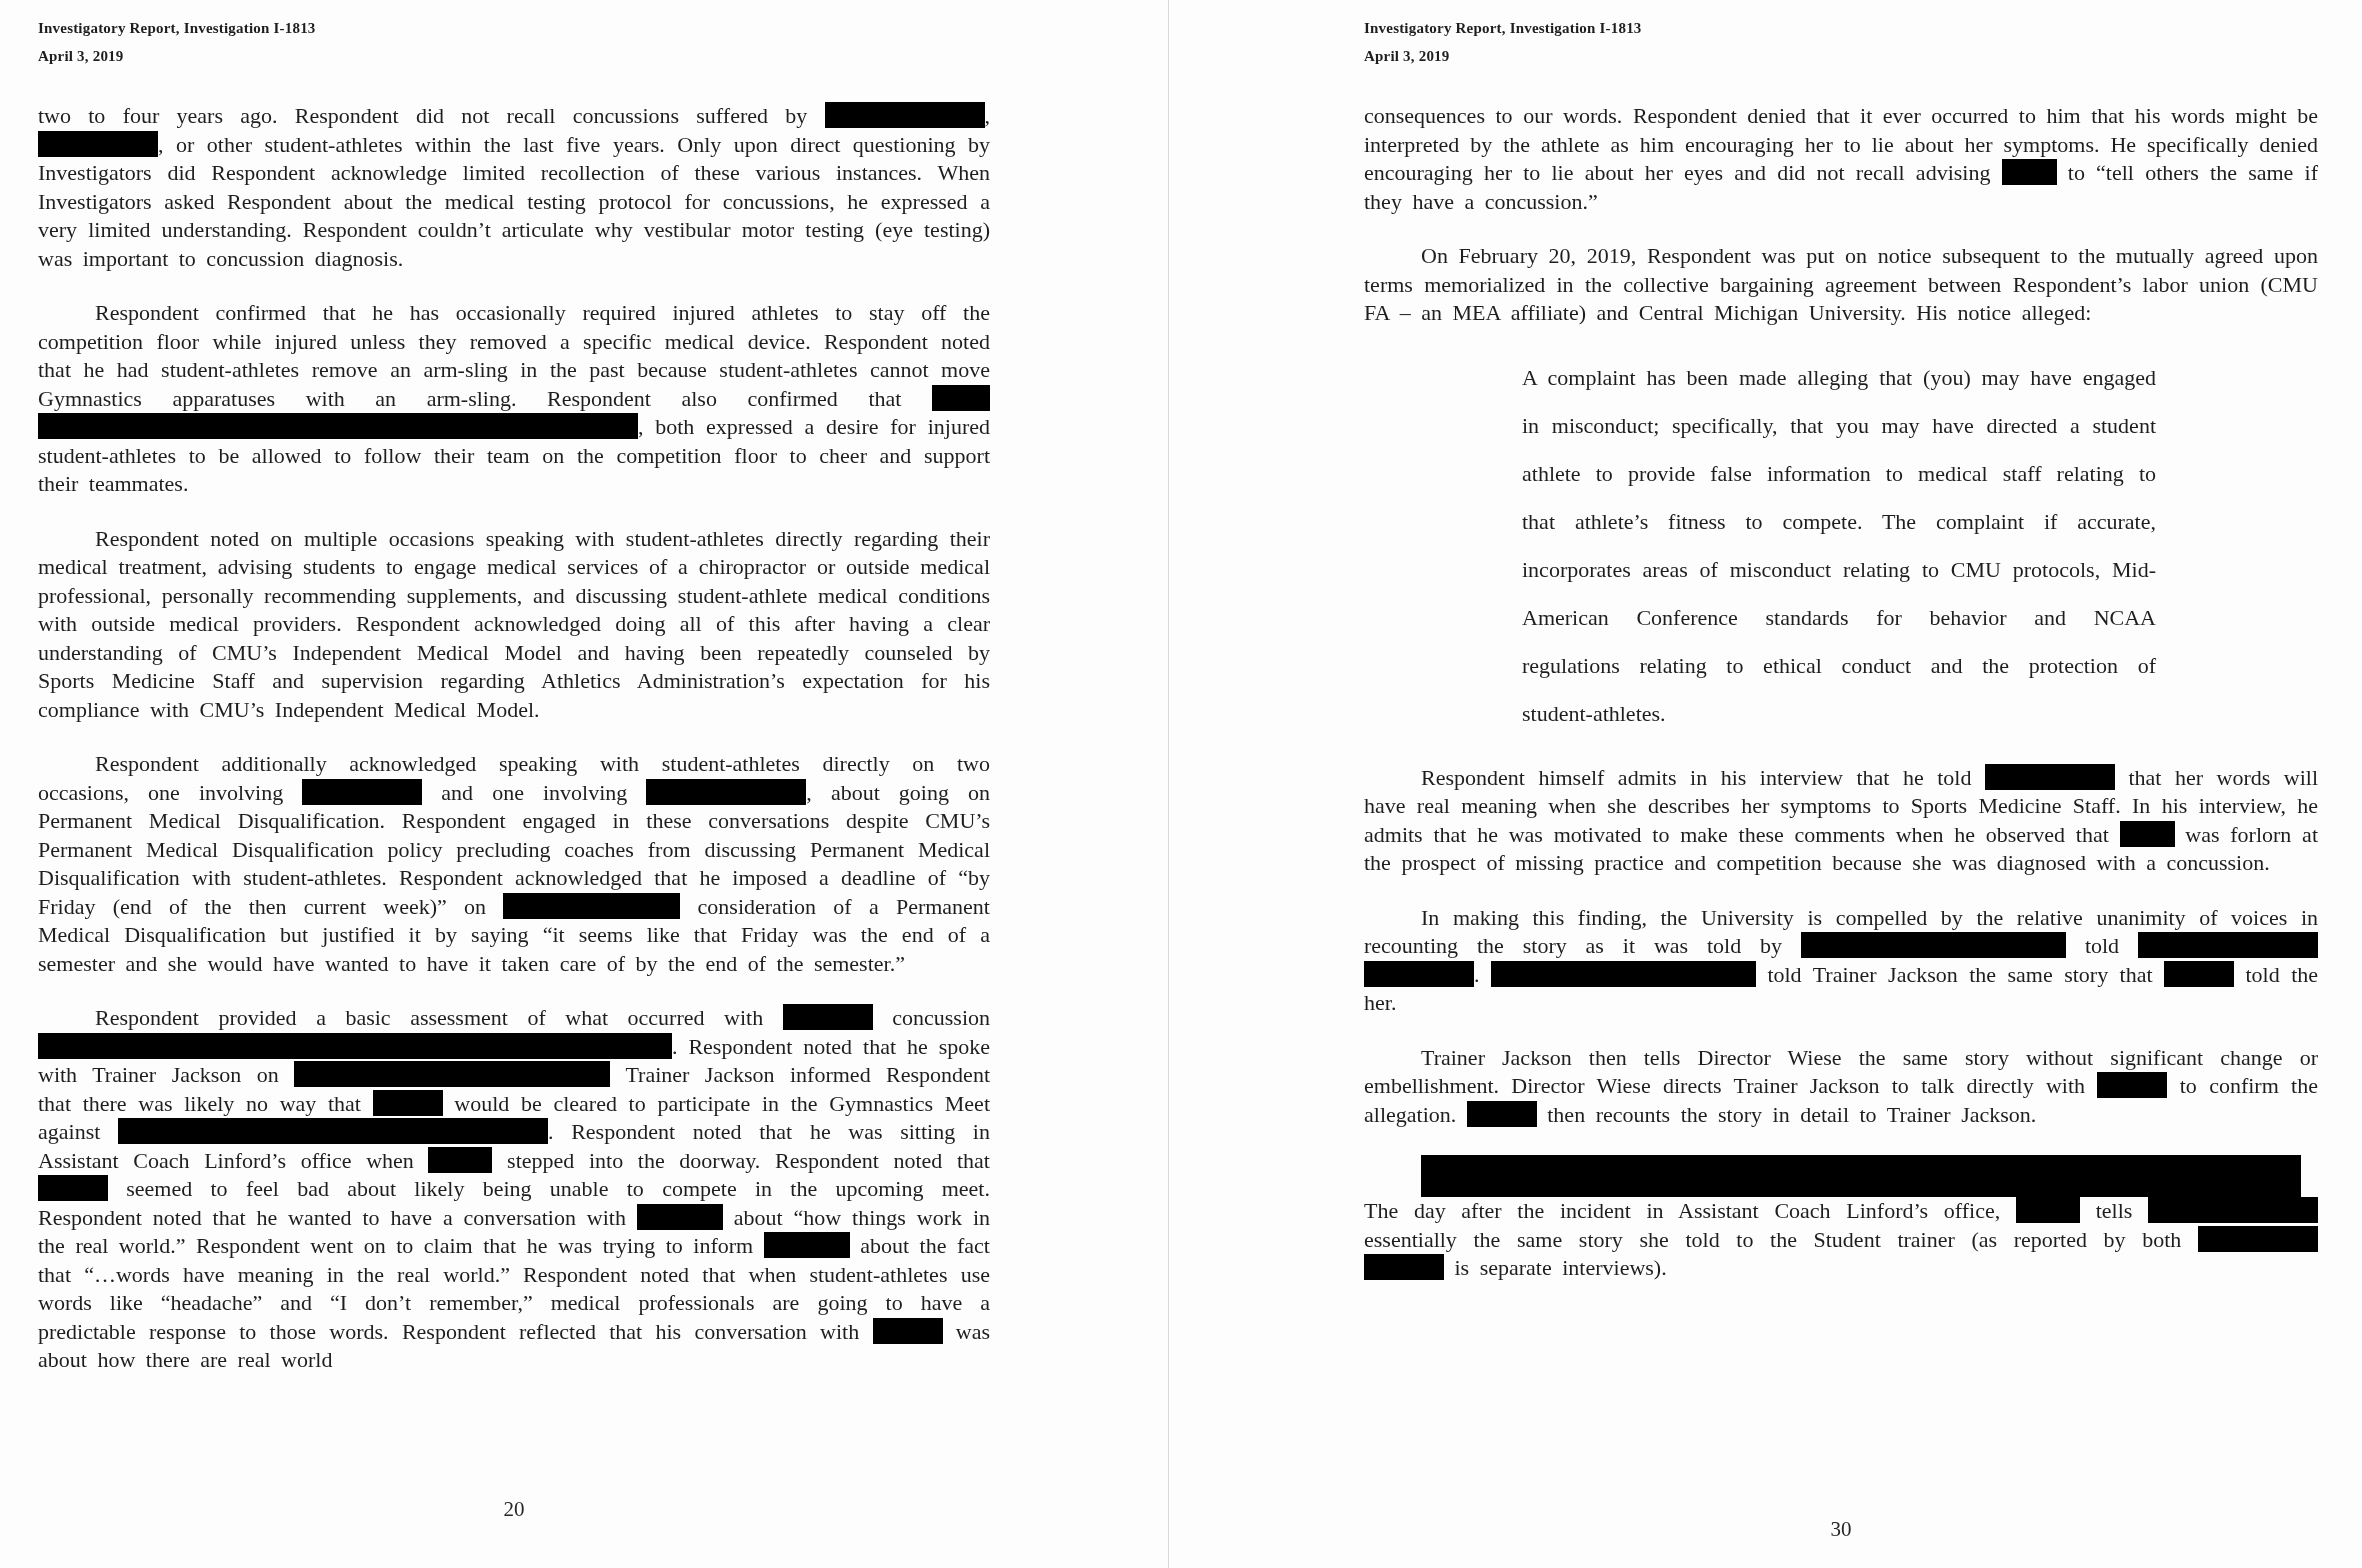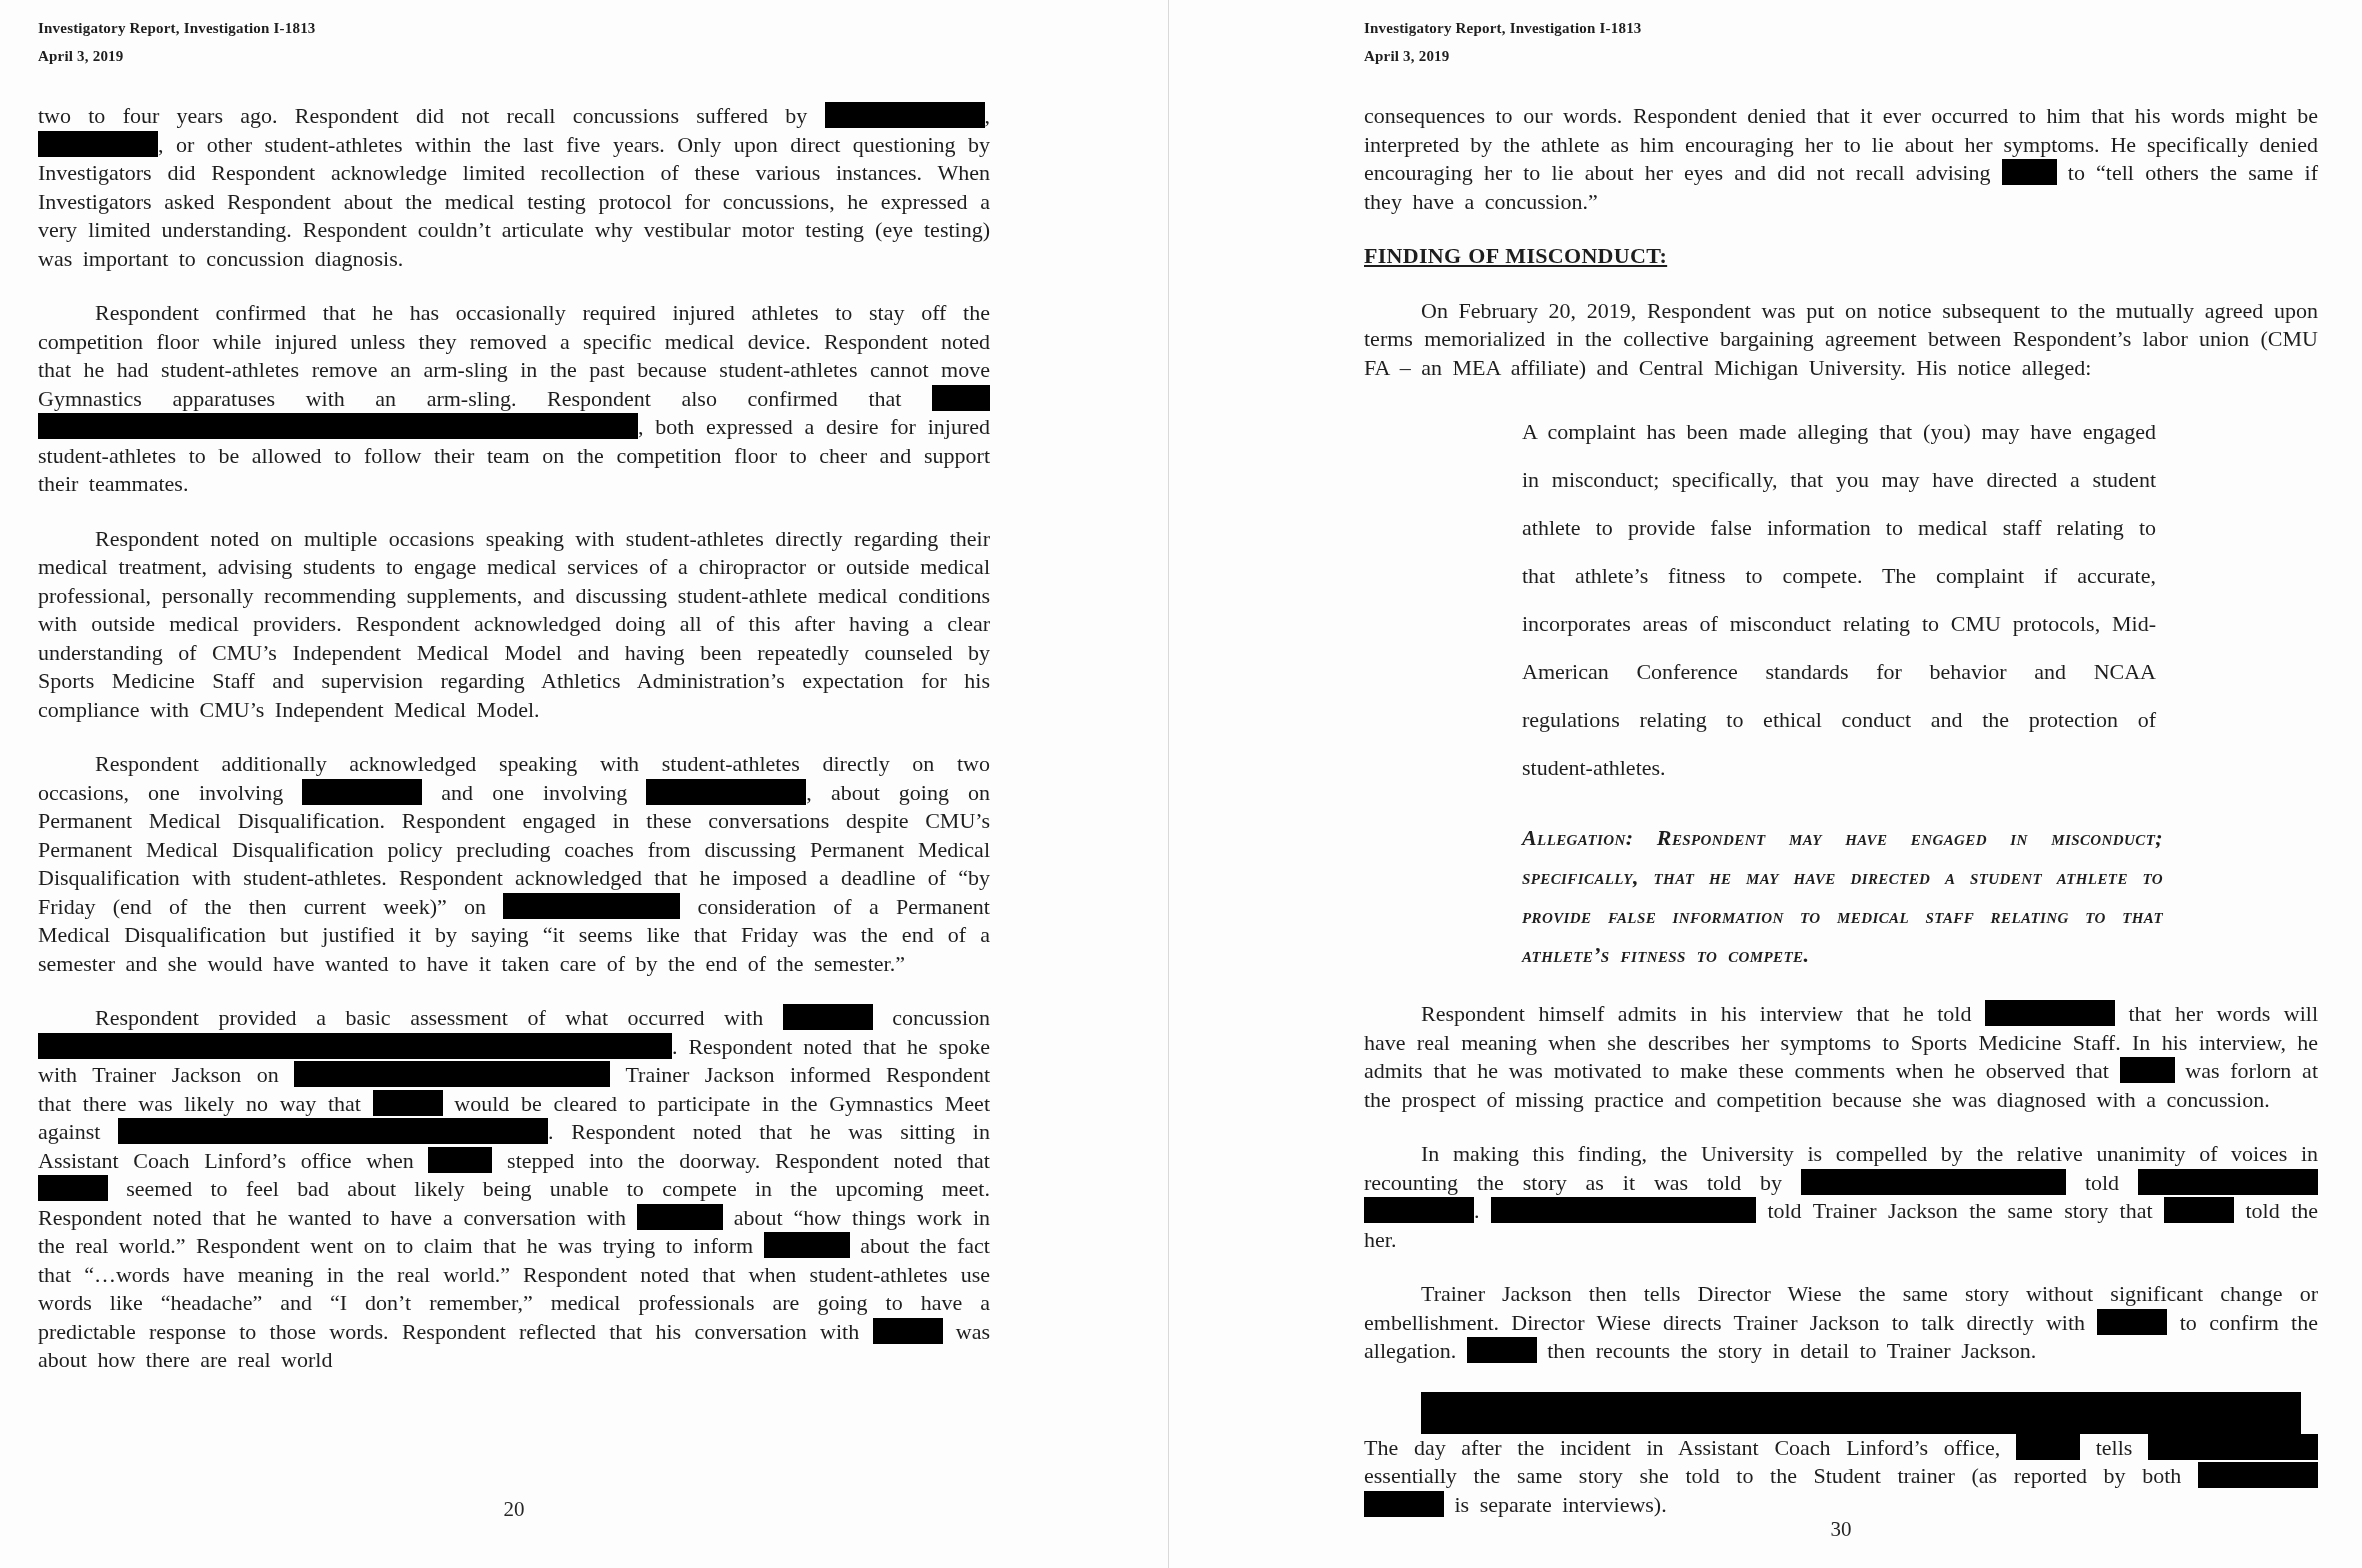--- a/index.html
+++ b/index.html
@@ -97,24 +97,22 @@
   <div class="page-divider"></div>
 
   <div class="page page--right">
     <div class="page-inner--right">
       <div class="doc-header">
         <div>Investigatory Report, Investigation I-1813</div>
         <div>April 3, 2019</div>
       </div>
       <div class="page-body">
           <div class="para body">consequences to our words. Respondent denied that it ever occurred to him that his words might be interpreted by the athlete as him encouraging her to lie about her symptoms. He specifically denied encouraging her to lie about her eyes and did not recall advising <span class="redaction" style="width: 55px;"></span> to “tell others the same if they have a concussion.”</div>
-          <div class="para heading">FINDING OF MISCONDUCT:</div>
           <div class="para body indent">On February 20, 2019, Respondent was put on notice subsequent to the mutually agreed upon terms memorialized in the collective bargaining agreement between Respondent’s labor union (CMU FA – an MEA affiliate) and Central Michigan University. His notice alleged:</div>
           <div class="para blockquote">A complaint has been made alleging that (you) may have engaged in misconduct; specifically, that you may have directed a student athlete to provide false information to medical staff relating to that athlete’s fitness to compete. The complaint if accurate, incorporates areas of misconduct relating to CMU protocols, Mid-American Conference standards for behavior and NCAA regulations relating to ethical conduct and the protection of student-athletes.</div>
-          <div class="para allegation">Allegation: Respondent may have engaged in misconduct; specifically, that he may have directed a student athlete to provide false information to medical staff relating to that athlete’s fitness to compete.</div>
           <div class="para body indent">Respondent himself admits in his interview that he told <span class="redaction" style="width: 130px;"></span> that her words will have real meaning when she describes her symptoms to Sports Medicine Staff. In his interview, he admits that he was motivated to make these comments when he observed that <span class="redaction" style="width: 55px;"></span> was forlorn at the prospect of missing practice and competition because she was diagnosed with a concussion.</div>
           <div class="para body indent">In making this finding, the University is compelled by the relative unanimity of voices in recounting the story as it was told by <span class="redaction" style="width: 265px;"></span> told <span class="redaction" style="width: 180px;"></span> <span class="redaction" style="width: 110px;"></span>. <span class="redaction" style="width: 265px;"></span> told Trainer Jackson the same story that <span class="redaction" style="width: 70px;"></span> told the her.</div>
           <div class="para body indent">Trainer Jackson then tells Director Wiese the same story without significant change or embellishment. Director Wiese directs Trainer Jackson to talk directly with <span class="redaction" style="width: 70px;"></span> to confirm the allegation. <span class="redaction" style="width: 70px;"></span> then recounts the story in detail to Trainer Jackson.</div>
           <div class="para body indent"><span class="redaction tall" style="width: 880px;"></span> The day after the incident in Assistant Coach Linford’s office, <span class="redaction" style="width: 64px;"></span> tells <span class="redaction" style="width: 170px;"></span> essentially the same story she told to the Student trainer (as reported by both <span class="redaction" style="width: 120px;"></span> <span class="redaction" style="width: 80px;"></span> is separate interviews).</div>
         </div>
     </div>
     <div class="page-number">30</div>
   </div>
 
 </div>

